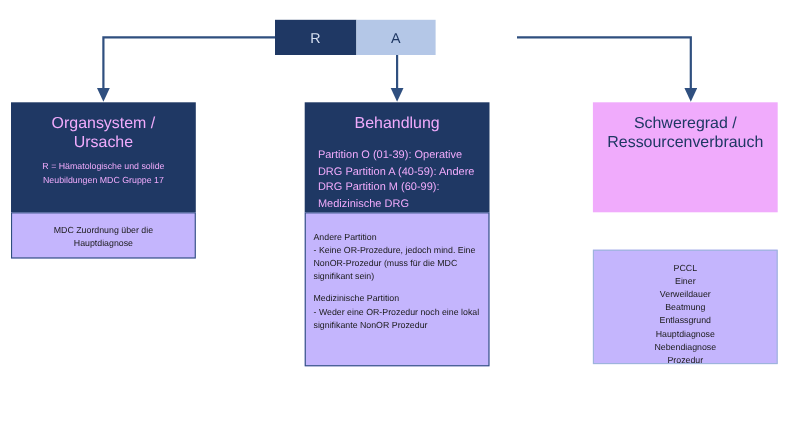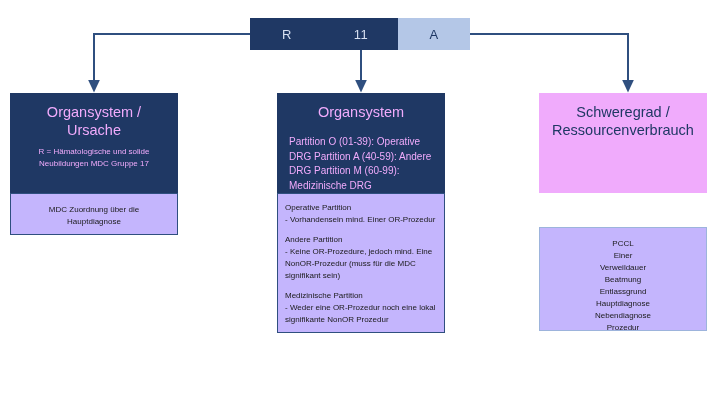--- a/index.html
+++ b/index.html
@@ -150,48 +150,45 @@
 
     <path d="M250,34 L94,34 L94,86" stroke="#2f4f7f" stroke-width="2" fill="none" marker-end="url(#arrow)"></path>
 
     <path d="M361,50 L361,86" stroke="#2f4f7f" stroke-width="2" fill="none" marker-end="url(#arrow)"></path>
 
     <path d="M470,34 L628,34 L628,86" stroke="#2f4f7f" stroke-width="2" fill="none" marker-end="url(#arrow)"></path>
   </svg>
 
   <div class="drg-bar">
     <div class="drg-seg dark seg-organ">R</div>
-    <div class="drg-seg dark seg-treat">11</div>
     <div class="drg-seg light seg-sev">A</div>
   </div>
 
   <div class="col" id="col-organ">
     <div class="col-head navy">
       <div class="head-title">Organsystem /
 Ursache</div>
       <div class="head-sub">R = Hämatologische und solide
 Neubildungen
 MDC Gruppe 17</div>
     </div>
     <div class="col-body center">
       <div class="body-line">MDC Zuordnung über die
 Hauptdiagnose</div>
     </div>
   </div>
 
   <div class="col" id="col-treat">
     <div class="col-head navy">
-      <div class="head-title">Organsystem</div>
+      <div class="head-title">Behandlung</div>
       <div class="head-sub-left">Partition O (01-39): Operative DRG
 Partition A (40-59): Andere DRG
 Partition M (60-99): Medizinische DRG</div>
     </div>
     <div class="col-body left">
-      <div class="body-line">Operative Partition
-- Vorhandensein mind. Einer OR-Prozedur</div>
       <div class="body-gap"></div>
       <div class="body-line">Andere Partition
 - Keine OR-Prozedure, jedoch mind. Eine
 NonOR-Prozedur (muss für die MDC
 signifikant sein)</div>
       <div class="body-gap"></div>
       <div class="body-line">Medizinische Partition
 - Weder eine OR-Prozedur noch eine lokal
 signifikante NonOR Prozedur</div>
     </div>

